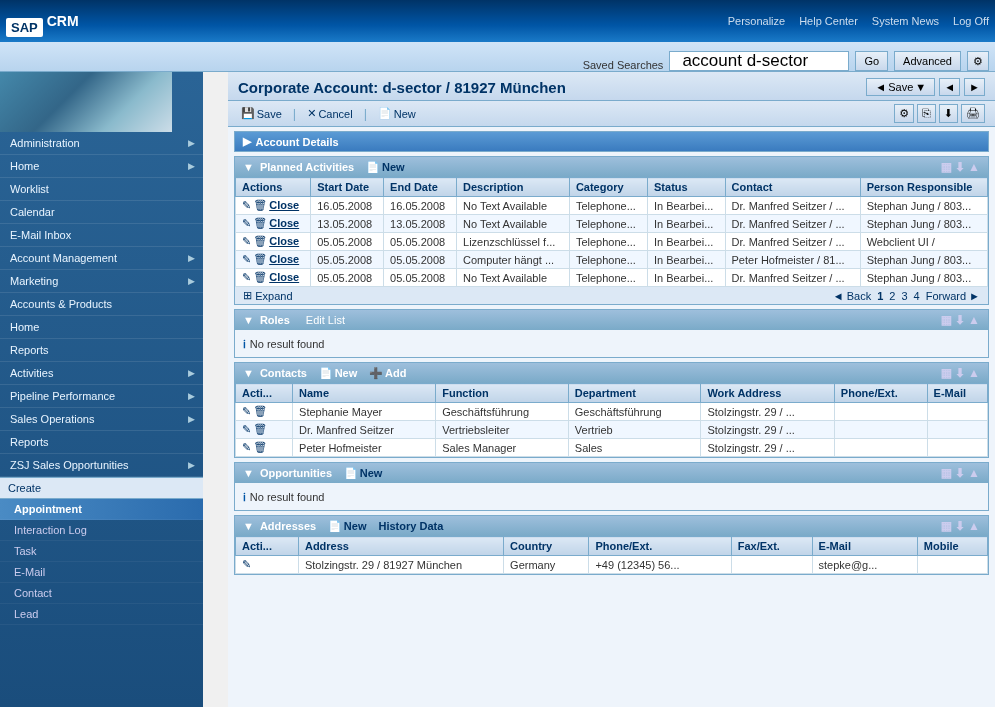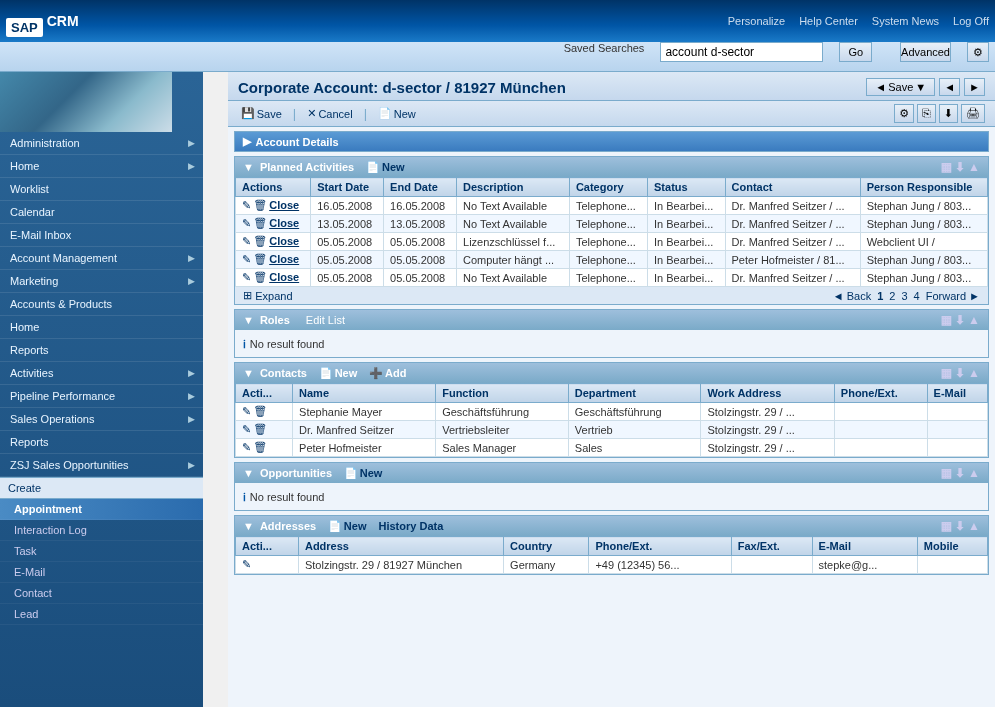--- a/index.html
+++ b/index.html
@@ -23,40 +23,40 @@
     }
     .sap-crm-text { color: #fff; font-size: 14px; font-weight: bold; }
     .top-nav-links { display: flex; gap: 14px; }
     .top-nav-link { color: #cde; font-size: 11px; cursor: pointer; text-decoration: none; }
 
     
     .search-bar {
       background: linear-gradient(to bottom, #d0e4f7, #b8d4ee);
       height: 30px;
       display: flex;
-      align-items: flex-start;
+      align-items: flex-end;
       justify-content: flex-end;
       padding: 0 6px;
-      gap: 16px;
+      gap: 6px;
       border-bottom: 1px solid #7aabcc;
     }
     .search-label { color: #333; font-size: 11px; }
     .search-input {
       border: 1px solid #7aabcc; background: #fff; height: 20px;
-      padding: 0 4px; font-size: 12px; width: 163px;
+      padding: 0 12px; font-size: 17px; width: 180px;
     }
     .search-btn {
       background: linear-gradient(to bottom, #e8f0f8, #c8d8ec);
       border: 1px solid #7aabcc; height: 20px; padding: 0 8px;
       font-size: 11px; cursor: pointer;
     }
     .advanced-btn {
       background: linear-gradient(to bottom, #e8f0f8, #c8d8ec);
-      border: 1px solid #7aabcc; height: 20px; padding: 0 0;
-      font-size: 11px; cursor: pointer; margin-left: 12px;
+      border: 1px solid #7aabcc; height: 20px; padding: 0 8px;
+      font-size: 11px; cursor: pointer;
     }
     .search-icon-btn {
       background: linear-gradient(to bottom, #e8f0f8, #c8d8ec);
       border: 1px solid #7aabcc; height: 20px; width: 22px;
       font-size: 11px; cursor: pointer; display: flex; align-items: center; justify-content: center;
     }
 
     
     .main-layout { display: flex; height: calc(707px - 72px); }
 

